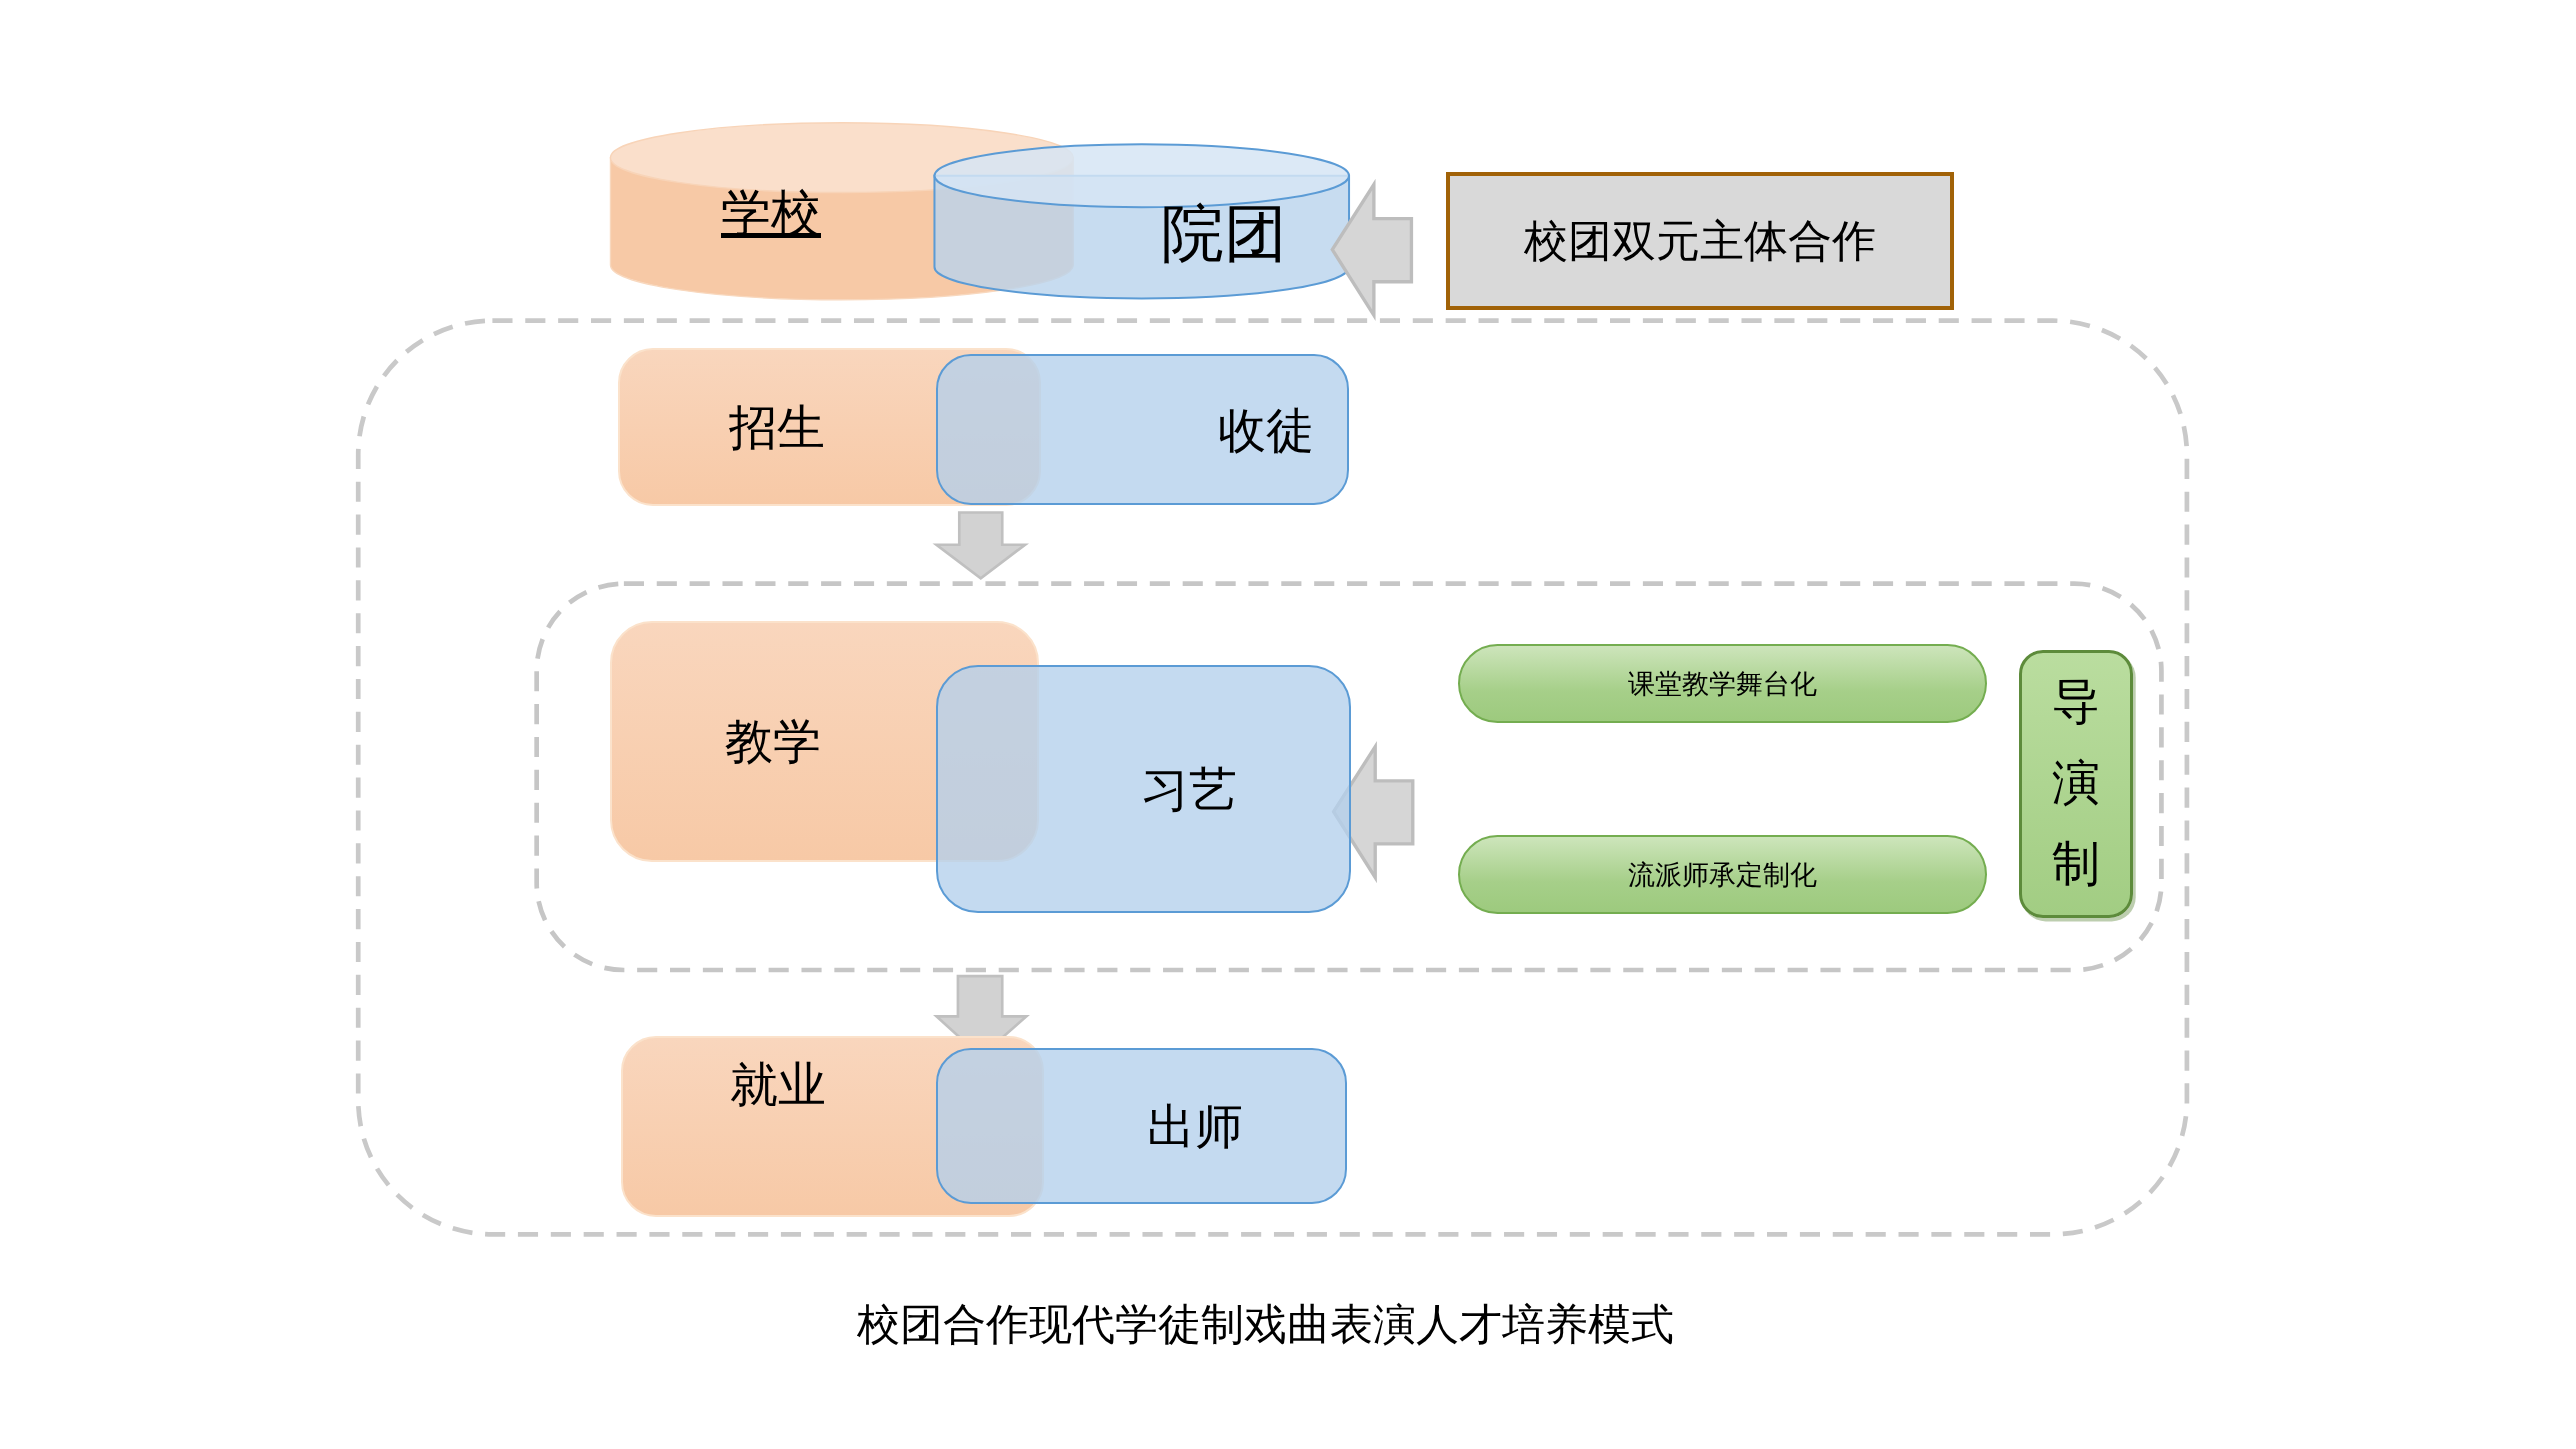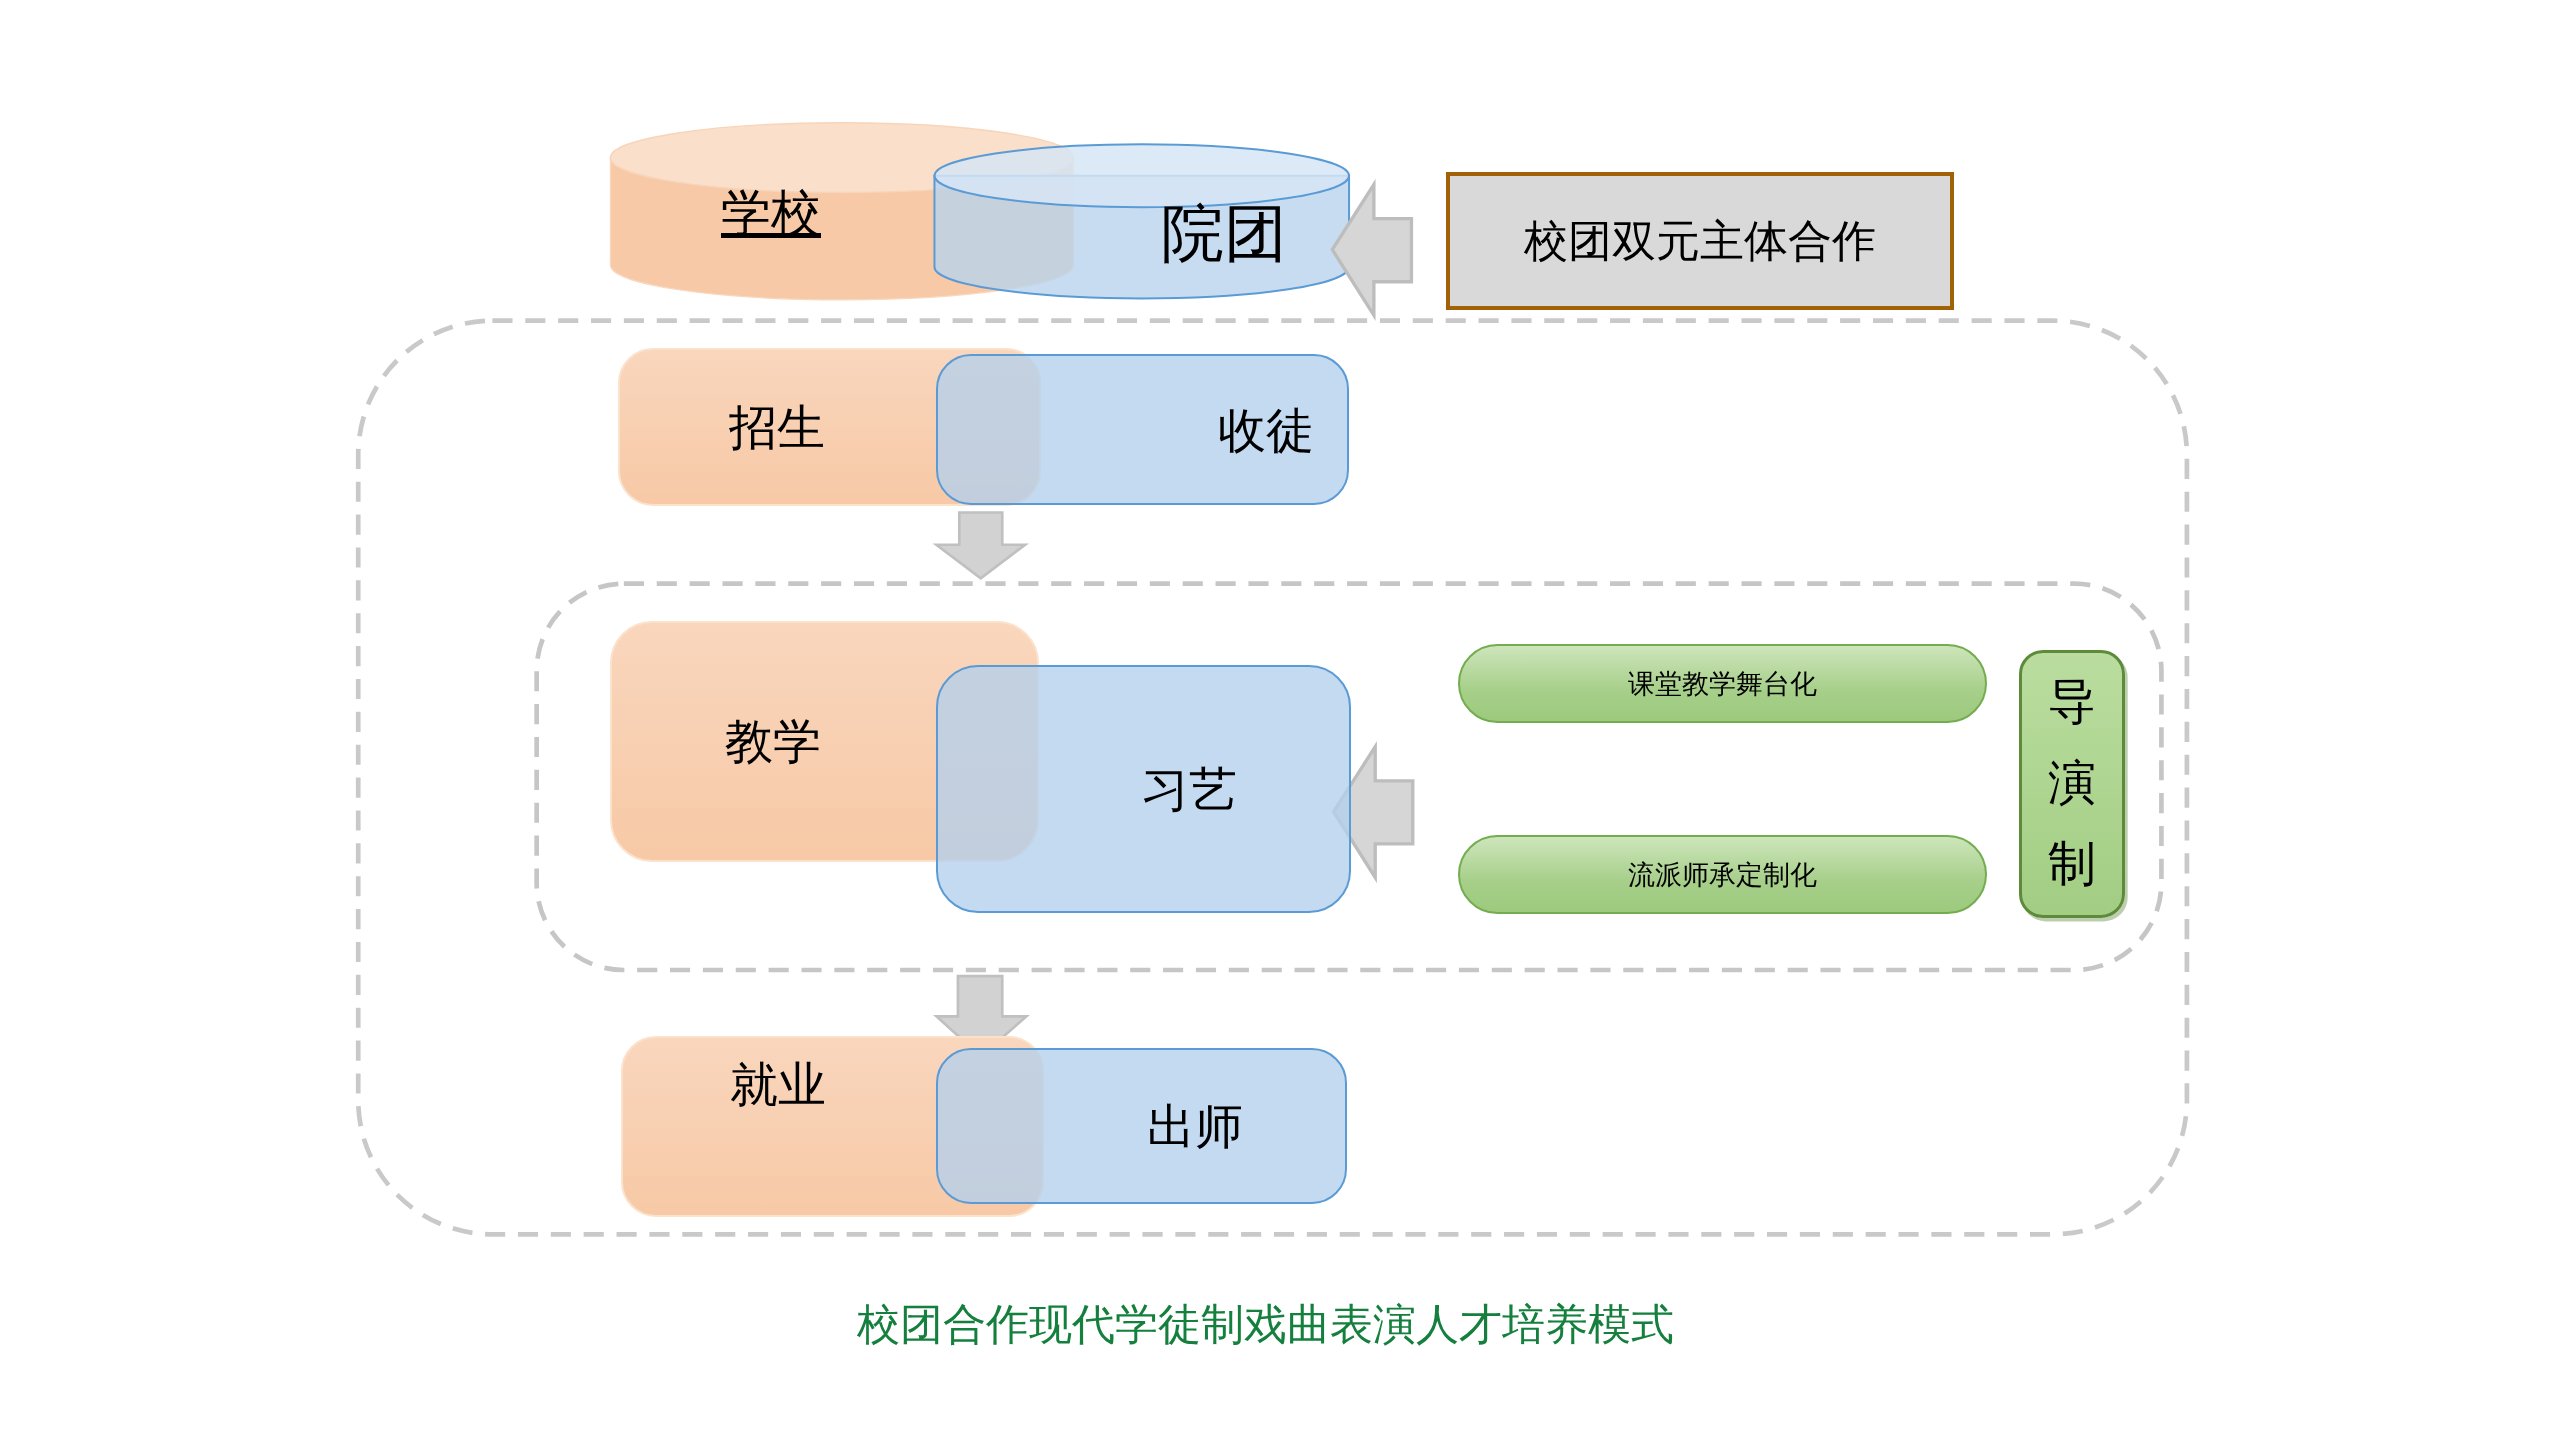--- a/index.html
+++ b/index.html
@@ -29,30 +29,30 @@
     font-size:44px;
   }
   .pill{
     left:1458px;width:529px;height:79px;
     background:linear-gradient(180deg,#cde5bb 0%,#a6cf89 60%,#9dca7e 100%);
     border:2px solid #74ad50;border-radius:40px;
     display:flex;align-items:center;justify-content:center;
     font-size:27px;
   }
   .dir-box{
-    left:2019px;top:650px;width:106px;height:268px;
+    left:2019px;top:650px;width:114px;height:268px;
     background:linear-gradient(180deg,#badd9f 0%,#a2cd83 100%);
     border:3.4px solid #5d8b3b;border-radius:24px;
     box-shadow:2.7px 3.4px 0 rgba(90,133,55,0.4);
     font-size:48px;line-height:81px;text-align:center;
     padding:8px 8px 0 8px;word-break:break-all;overflow:hidden;
   }
   .caption{
     left:792px;top:1299px;width:947px;
-    text-align:center;font-size:43px;line-height:1.2;color:#15803d;
+    text-align:center;font-size:43px;line-height:1.2;color:#000000;
   }
 </style>
 </head>
 <body>
 
 <div class="stage">
 
   <svg class="bg-layer" viewBox="0 0 3840 2160">
 
     <rect x="534" y="478" width="2726" height="1362" rx="200" fill="none" stroke="#c9c9c9" stroke-width="7" stroke-dasharray="30 19"></rect>

